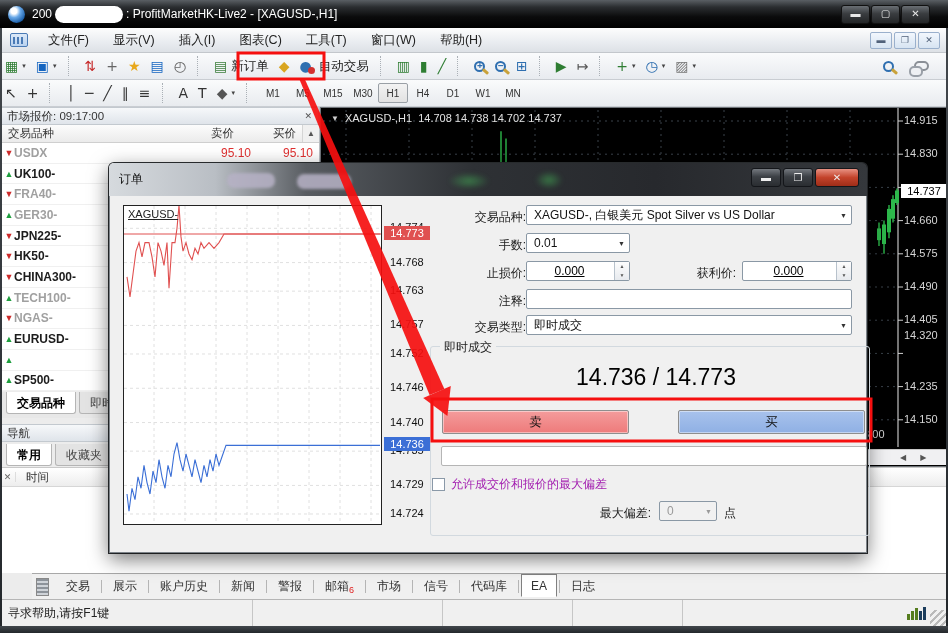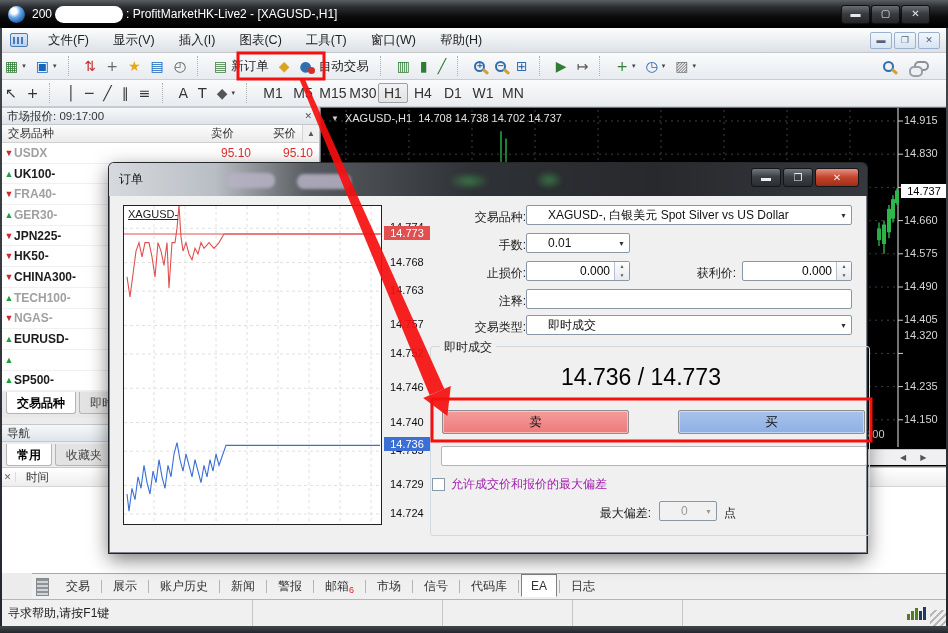--- a/index.html
+++ b/index.html
@@ -42,21 +42,21 @@
   .tbtn .glyph{font-size:14px;line-height:14px;font-family:"DejaVu Sans",sans-serif;}
   .tbtn .tlabel{font-size:12.5px;color:#1a1a1a;}
   .caret{font-size:7px;color:#444;}
   .dot{width:7px;height:7px;border-radius:50%;margin-left:-8px;margin-top:9px;}
   .mag{width:11px;height:11px;border:2px solid #2f6fb0;border-radius:50%;position:relative;display:inline-block;}
   .mag::after{content:"";position:absolute;width:7px;height:3px;background:#c9a23a;right:-6px;bottom:-3px;transform:rotate(42deg);border-radius:1px;}
   .magsign{position:absolute;top:-3px;left:1px;font-size:10px;font-weight:bold;color:#2f6fb0;}
   .chat{width:15px;height:10px;border:2px solid #8a8f96;border-radius:6px;position:relative;display:inline-block;}
   .chat::before{content:"";position:absolute;left:-7px;top:3px;width:10px;height:7px;border:2px solid #9aa0a8;border-radius:5px;background:#eef0f3;}
   .tb-right{margin-left:auto;display:flex;align-items:center;gap:10px;margin-right:14px;}
-  .tfbtn{width:30px;height:20px;border:1px solid transparent;background:transparent;font-size:14px;color:#333;padding:0;}
+  .tfbtn{width:30px;height:20px;border:1px solid transparent;background:transparent;font-size:10px;color:#333;padding:0;}
   .tfbtn.active{border:1px solid #9aa0a6;background:linear-gradient(#f3f3f3,#e2e2e2);border-radius:2px;}
 
   
   .panel-title{height:18px;background:linear-gradient(#f6f8fa,#dfe4ea);border:1px solid #c3c9cf;
     font-size:11.5px;color:#333;display:flex;align-items:center;padding:0 6px;}
   .close-x{margin-left:auto;font-size:9px;color:#555;}
   .mw-panel{position:absolute;left:0;top:107px;width:320px;background:#fff;border-right:1px solid #b8bcc0;}
   .mw-header{height:18px;display:flex;align-items:center;border-bottom:1px solid #cfcfcf;
     background:linear-gradient(#fcfcfc,#ebebeb);font-size:11.5px;color:#333;}
   .mw-header .c1{flex:1;padding-left:8px;} .mw-header .c2,.mw-header .c3{width:62px;text-align:right;padding-right:6px;}
@@ -124,24 +124,24 @@
   .dlg-body{position:absolute;left:0;top:33px;width:758px;height:357px;background:#f0f0f0;border:1px solid #7c8288;border-top:none;}
 
   .tick-box{position:absolute;left:13px;top:9px;width:259px;height:320px;background:#fff;border:1px solid #222;}
   .tick-sym{position:absolute;left:4px;top:2px;font-size:11px;color:#222;z-index:2;text-decoration:underline;}
   .tick-labels{position:absolute;left:274px;top:9px;width:50px;height:320px;font-size:11px;color:#111;}
   .tlabel-row{position:absolute;left:6px;}
   .tbadge{position:absolute;left:0;width:46px;height:14px;font-size:11px;color:#fff;text-align:center;line-height:14px;z-index:3;}
 
   .frm-label{position:absolute;font-size:12px;color:#222;text-align:right;width:90px;}
   .combo{position:absolute;height:20px;background:#fff;border:1px solid #8a98a5;border-radius:2px;
-    font-size:12px;color:#111;display:flex;align-items:center;padding:0 18px 0 21px;overflow:hidden;white-space:nowrap;}
+    font-size:12px;color:#111;display:flex;align-items:center;padding:0 18px 0 7px;overflow:hidden;white-space:nowrap;}
   .combo .arrow{position:absolute;right:4px;font-size:7px;color:#333;}
   .spinwrap{position:absolute;height:20px;background:#fff;border:1px solid #8a98a5;border-radius:2px;display:flex;align-items:center;}
-  .spinwrap input{flex:1;border:none;outline:none;font-size:12px;text-align:right;padding-right:4px;width:60px;background:transparent;}
+  .spinwrap input{flex:1;border:none;outline:none;font-size:12px;text-align:center;padding-right:4px;width:60px;background:transparent;text-decoration:underline;}
   .spin{width:15px;height:100%;border-left:1px solid #b8c2cc;display:flex;flex-direction:column;background:linear-gradient(#fdfdfd,#e7eaee);}
   .spin span{flex:1;font-size:5px;color:#555;text-align:center;line-height:9px;}
   .txtinput{position:absolute;height:20px;background:#fff;border:1px solid #8a98a5;border-radius:2px;font-size:12px;padding:0 5px;}
   .groupbox{position:absolute;border:1px solid #d2d9df;border-radius:3px;}
   .group-label{position:absolute;font-size:12px;color:#222;background:#f0f0f0;padding:0 4px;}
   .quote{position:absolute;font-size:23px;color:#000;text-align:center;}
   .bigbtn{position:absolute;height:24px;border:1px solid #8e8e8e;border-radius:2px;font-size:12.5px;color:#111;
     box-shadow:inset 0 0 0 1px rgba(255,255,255,.45);padding:0;}
   .btn-sell{background:linear-gradient(#f49c9c,#ee7b7b);}
   .btn-buy{background:linear-gradient(#a8c2ec,#8fb0e4);}
@@ -651,21 +651,21 @@
 
       <div class="frm-label" style="left:326px;top:123px;">交易类型:</div>
       <div class="combo" style="left:416px;top:119px;width:326px;">
         <span>即时成交</span>
         <span class="arrow">▼</span>
       </div>
 
       <div class="groupbox" style="left:320px;top:150px;width:440px;height:190px;"></div>
       <div class="group-label" style="left:330px;top:143px;">即时成交</div>
 
-      <div class="quote" style="left:321px;top:168px;width:420px;">14.736 / 14.773</div>
+      <div class="quote" style="left:336px;top:168px;width:420px;">14.736 / 14.773</div>
 
       <button class="bigbtn btn-sell" style="left:332px;top:214px;width:187px;">卖</button>
       <button class="bigbtn btn-buy" style="left:568px;top:214px;width:187px;">买</button>
 
       <div class="longbox" style="left:331px;top:250px;width:426px;"></div>
 
       <div class="cbrow" style="left:322px;top:280px;">
         <span class="cb"></span>
         <span>允许成交价和报价的最大偏差</span>
       </div>

